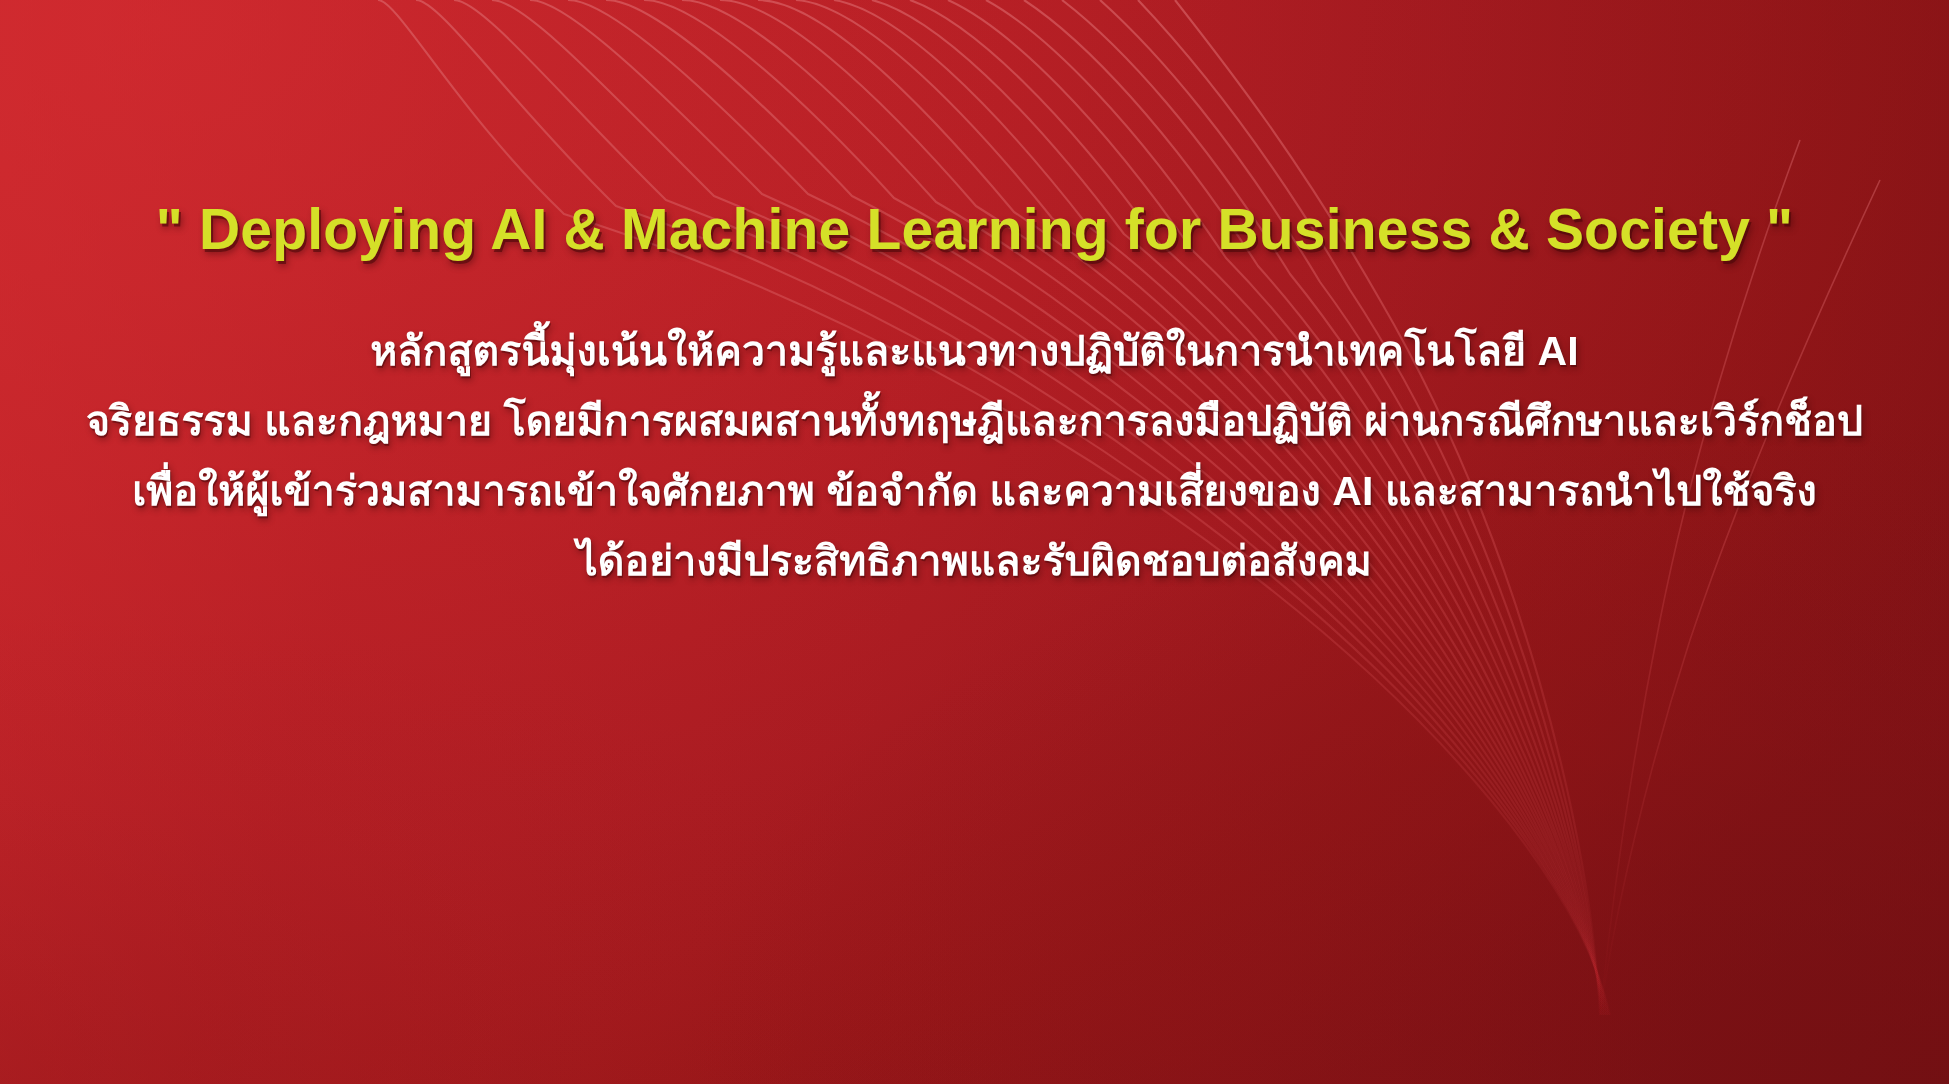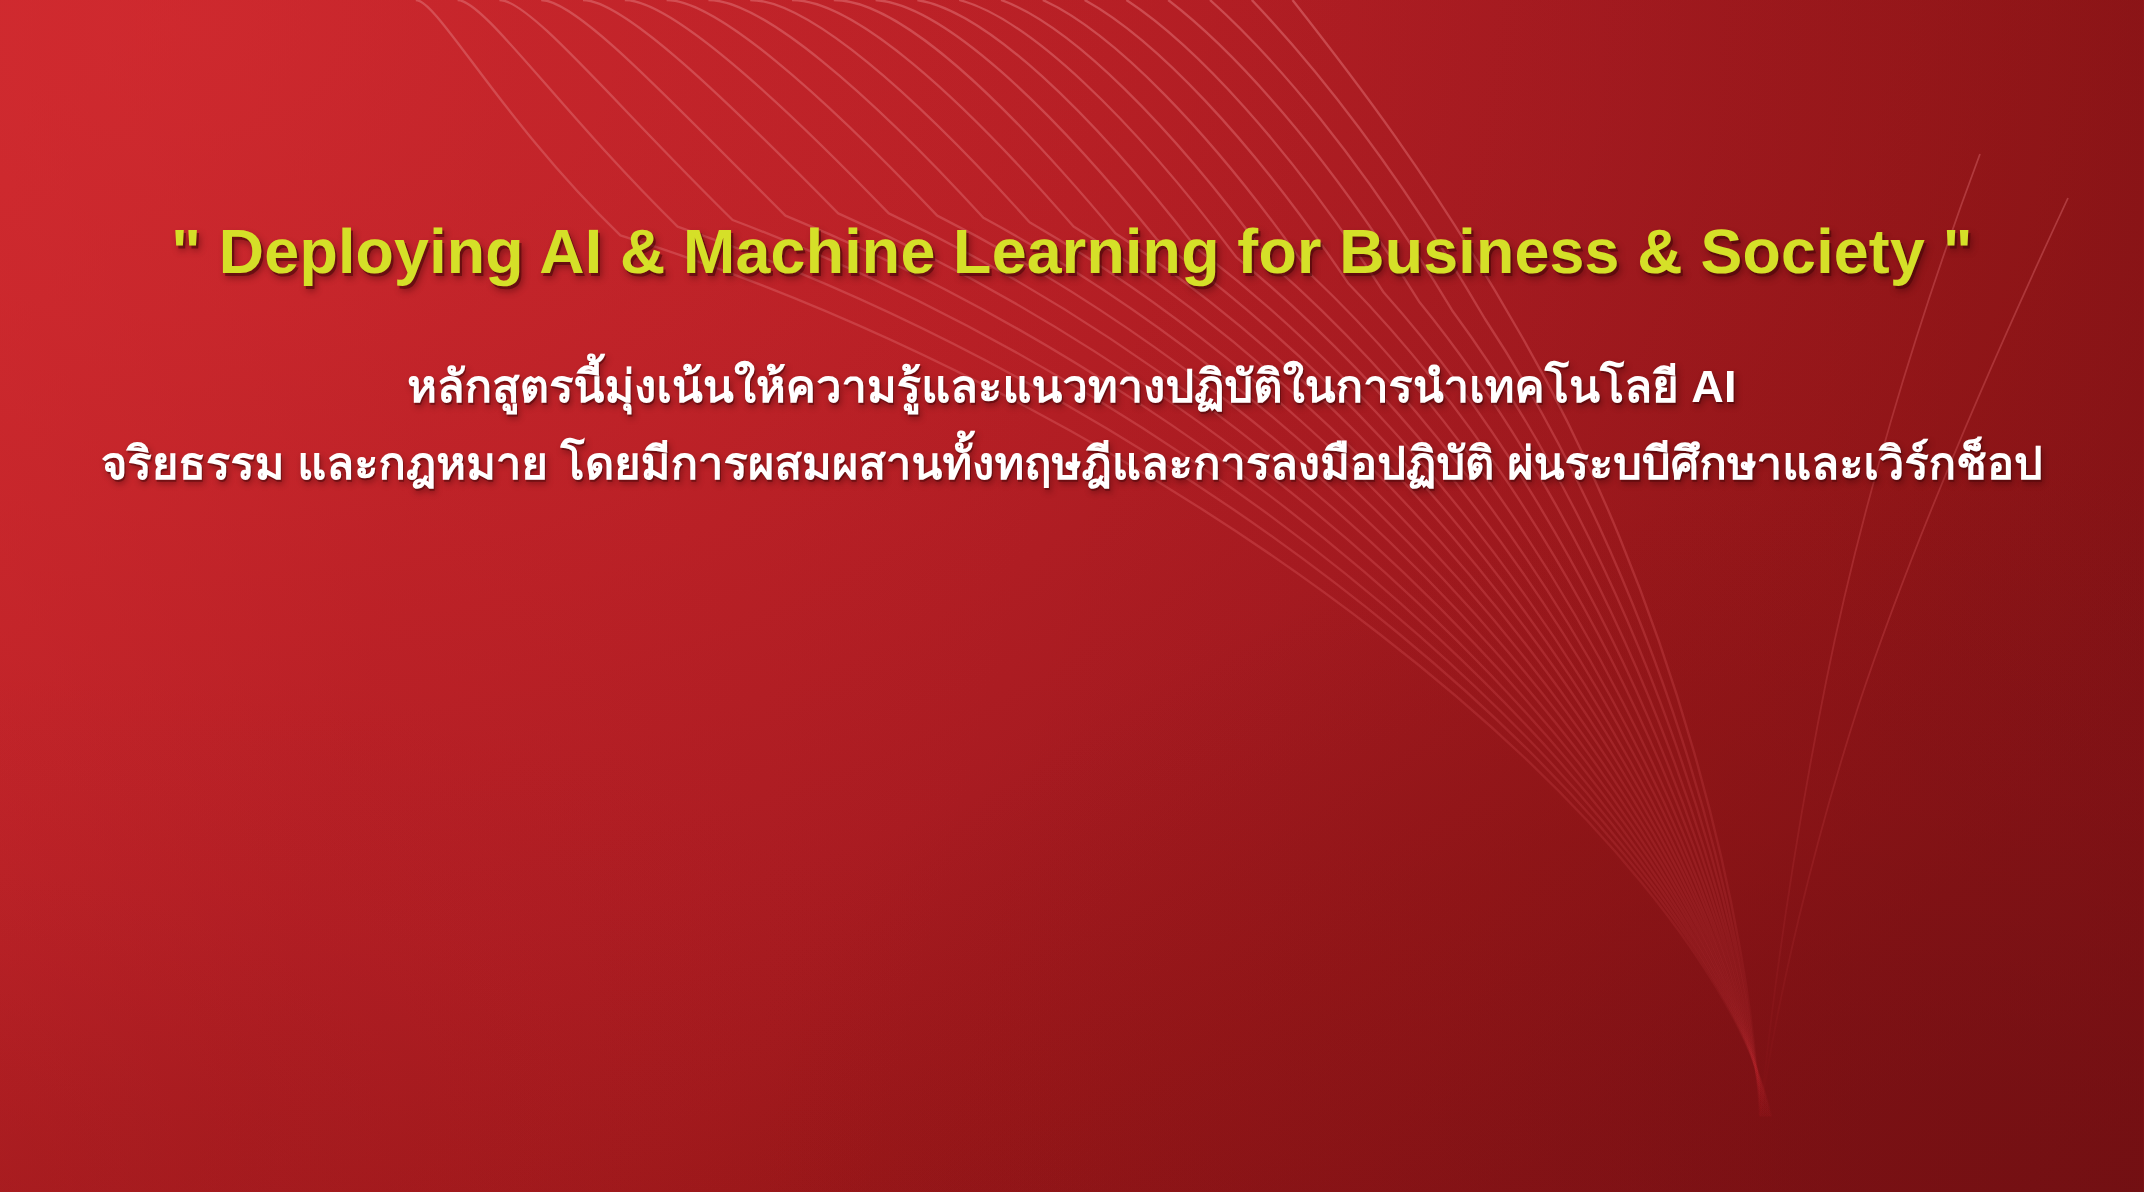--- a/index.html
+++ b/index.html
@@ -166,17 +166,19 @@
       </g>
     </svg>
   </div>
 
   <div class="content">
 
     <h1 class="slide-title">" Deploying AI &amp; Machine Learning for Business &amp; Society "</h1>
 
     <div class="body-block">
       <div class="body-line">หลักสูตรนี้มุ่งเน้นให้ความรู้และแนวทางปฏิบัติในการนำเทคโนโลยี AI</div>
-      <div class="body-line">จริยธรรม และกฎหมาย โดยมีการผสมผสานทั้งทฤษฎีและการลงมือปฏิบัติ ผ่นระบบีศึกษาและเวิร์กช็อป</div>
+      <div class="body-line">จริยธรรม และกฎหมาย โดยมีการผสมผสานทั้งทฤษฎีและการลงมือปฏิบัติ ผ่านกรณีศึกษาและเวิร์กช็อป</div>
+      <div class="body-line">เพื่อให้ผู้เข้าร่วมสามารถเข้าใจศักยภาพ ข้อจำกัด และความเสี่ยงของ AI และสามารถนำไปใช้จริง</div>
+      <div class="body-line">ได้อย่างมีประสิทธิภาพและรับผิดชอบต่อสังคม</div>
     </div>
 
   </div>
 </div>
 
 </body></html>

